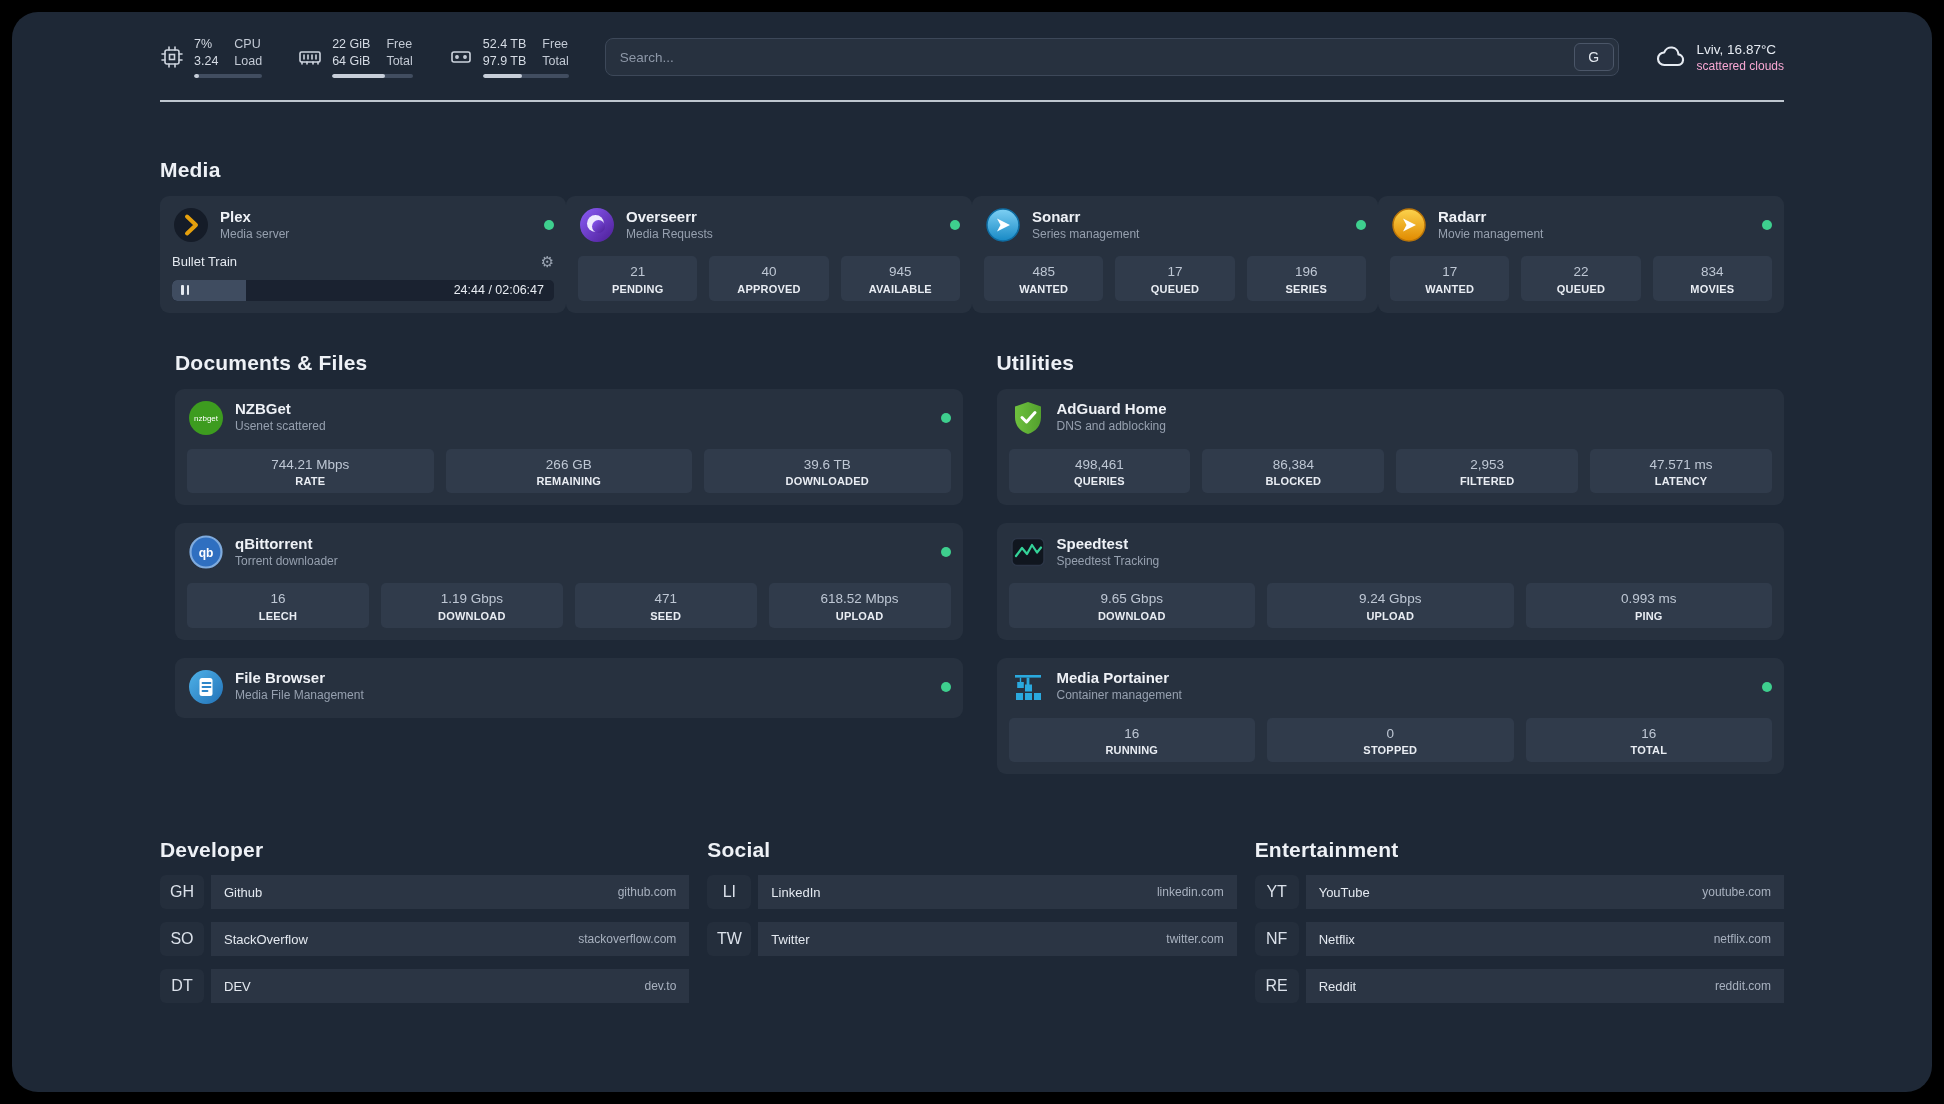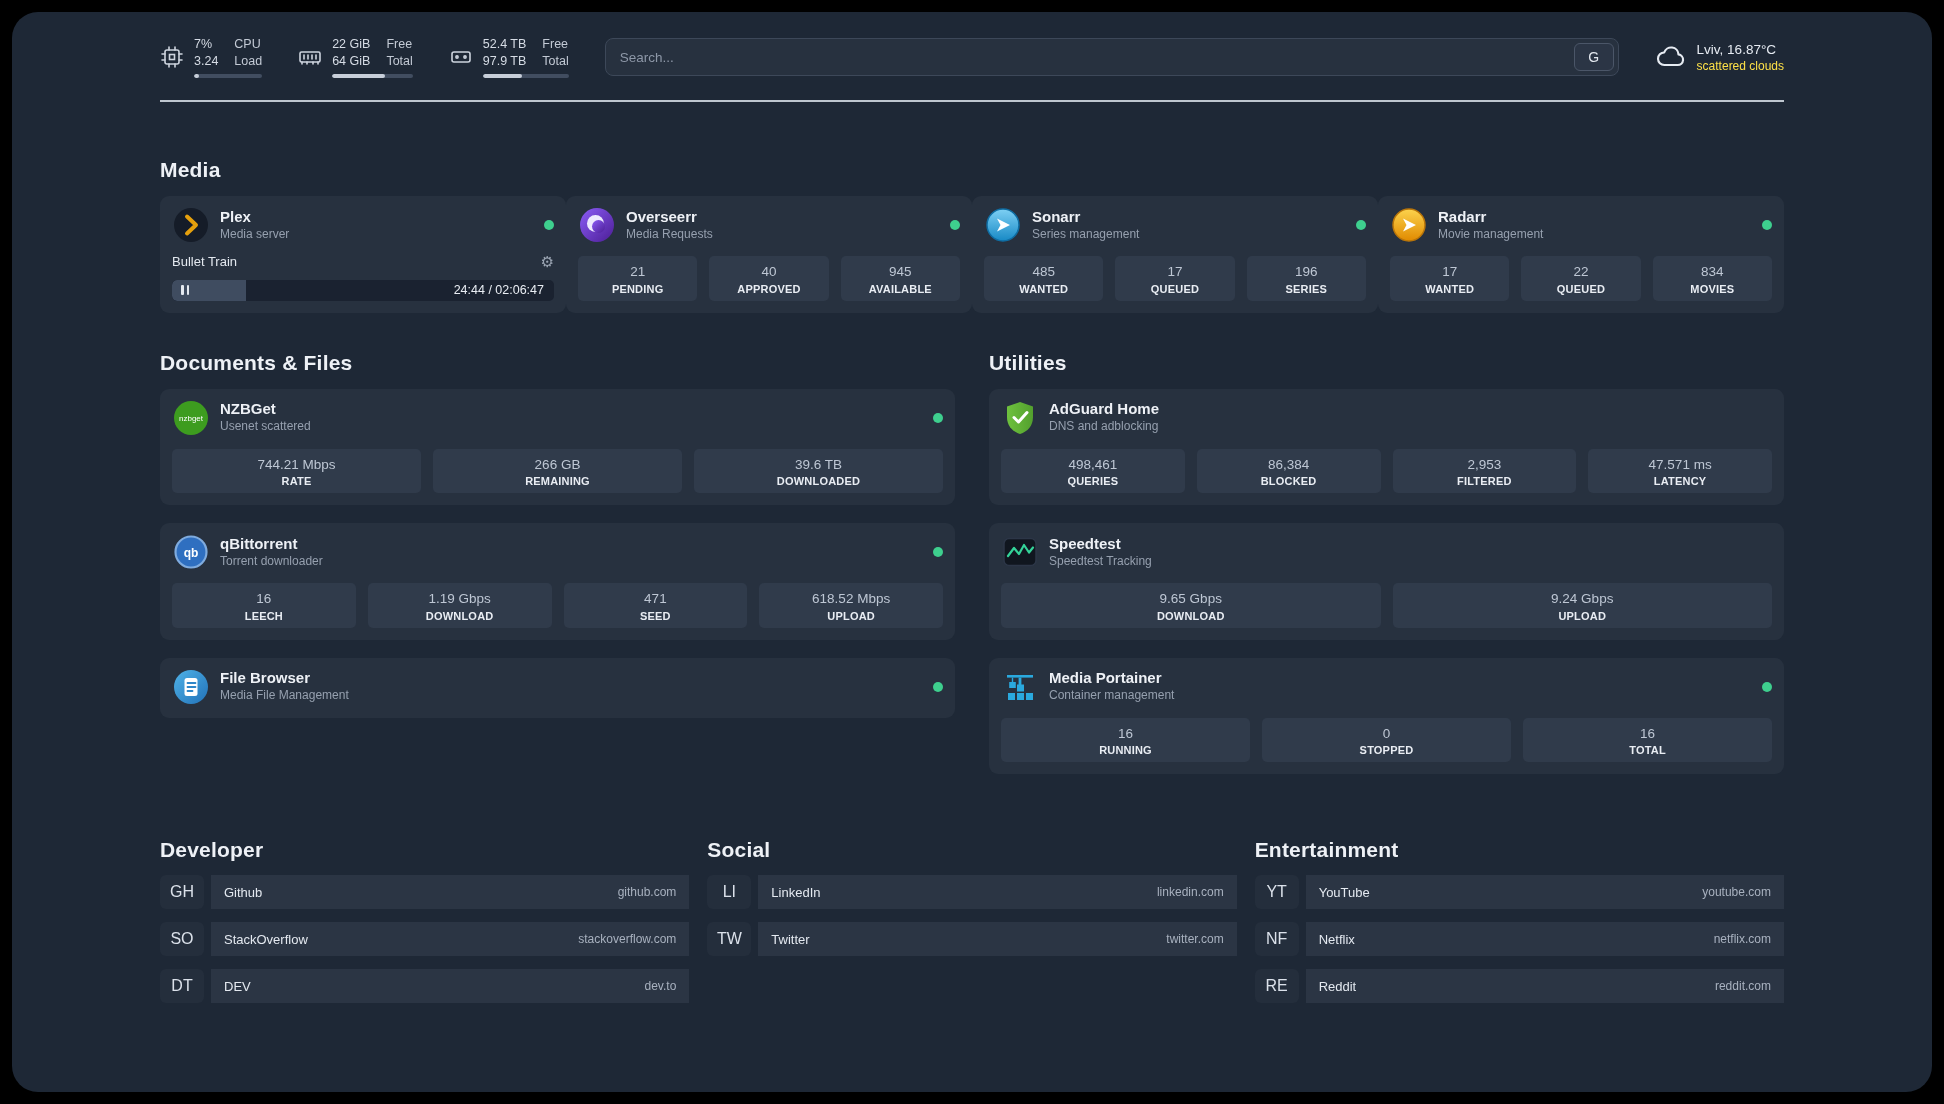--- a/index.html
+++ b/index.html
@@ -43,21 +43,21 @@
   .search input::placeholder { color:#8d97a7; }
   .search-g {
     margin:4px; width:40px; height:28px; border:1px solid #4b5668; border-radius:6px;
     display:flex; align-items:center; justify-content:center;
     color:#e2e7ee; font-size:14px; cursor:pointer; background:#2b3545;
   }
 
   .weather { display:flex; align-items:center; gap:10px; }
   .weather-icon { color:#e6ebf2; display:flex; }
   .weather-line1 { font-size:13.5px; color:#e6ebf2; }
-  .weather-line2 { font-size:12px; color:#fde047; margin-top:2px; }
+  .weather-line2 { font-size:12px; color:#f9a8d4; margin-top:2px; }
 
   .divider { margin-top:20px; border-top:2px solid rgba(226,233,242,0.82); }
 
   
   .group-title { font-size:21px; font-weight:600; color:#eef1f6; letter-spacing:.2px; }
   .media-title { margin-top:56px; }
 
   
   .media-grid { display:grid; grid-template-columns:repeat(4,1fr); margin-top:14px; }
   .card {
@@ -82,21 +82,21 @@
   .np-title { flex:1; font-size:13px; color:#e3e8ef; }
   .gear { color:#9aa4b2; font-size:15px; cursor:pointer; line-height:1; }
   .np-wrap { margin-top:auto; padding-top:8px; }
   .np-bar { position:relative; height:21px; background:#1a2230; border-radius:5px; overflow:hidden; display:flex; align-items:center; }
   .np-fill { position:absolute; left:0; top:0; bottom:0; background:#3f4c60; border-radius:5px 0 0 5px; }
   .np-pause { position:relative; margin-left:9px; display:flex; gap:3px; cursor:pointer; }
   .np-pause span { width:2.5px; height:10px; background:#e4e9f0; border-radius:1px; }
   .np-time { position:absolute; right:10px; font-size:12.5px; color:#e9edf3; }
 
   
-  .cols { display:grid; grid-template-columns:1fr 1fr; column-gap:34px; margin-top:38px; align-items:start; }
+  .cols { display:grid; grid-template-columns:1fr 1fr; column-gap:34px; margin-top:38px; align-items:start;margin-left:15px; }
   .col .group-title { margin-bottom:14px; }
   .col .card { margin-bottom:18px; }
 
   
   .bm-grid { display:grid; grid-template-columns:repeat(3,1fr); column-gap:18px; margin-top:46px; align-items:start; }
   .bm-col .group-title { }
   .bm-row { display:flex; align-items:stretch; height:34px; margin-top:13px; gap:7px; cursor:pointer; }
   .bm-abbr {
     width:44px; background:#242e3c; border-radius:6px; flex:none;
     display:flex; align-items:center; justify-content:center;
@@ -506,20 +506,24 @@
         </div>
         <div class="stats">
               <div class="stat">
                 <div class="stat-v">9.65 Gbps</div>
                 <div class="stat-l">DOWNLOAD</div>
               </div>
               <div class="stat">
                 <div class="stat-v">9.24 Gbps</div>
                 <div class="stat-l">UPLOAD</div>
               </div>
+              <div class="stat">
+                <div class="stat-v">0.993 ms</div>
+                <div class="stat-l">PING</div>
+              </div>
             </div>
       </div>
 
       <div class="card">
         <div class="svc-head">
           <span class="svc-icon">
             <svg viewBox="0 0 36 36" fill="#2aa9de">
               <rect x="5" y="6" width="26" height="2.6"></rect>
               <rect x="16.6" y="8.6" width="2.8" height="8"></rect>
               <rect x="9.8" y="8.6" width="1.4" height="4.4"></rect>

